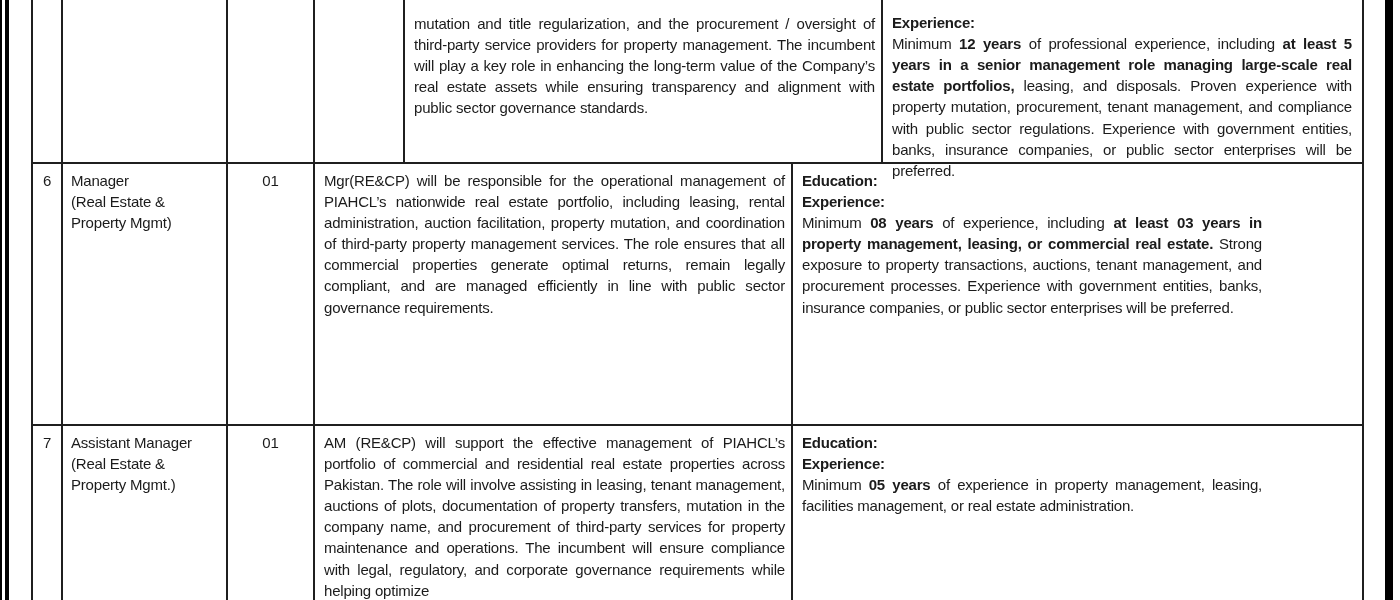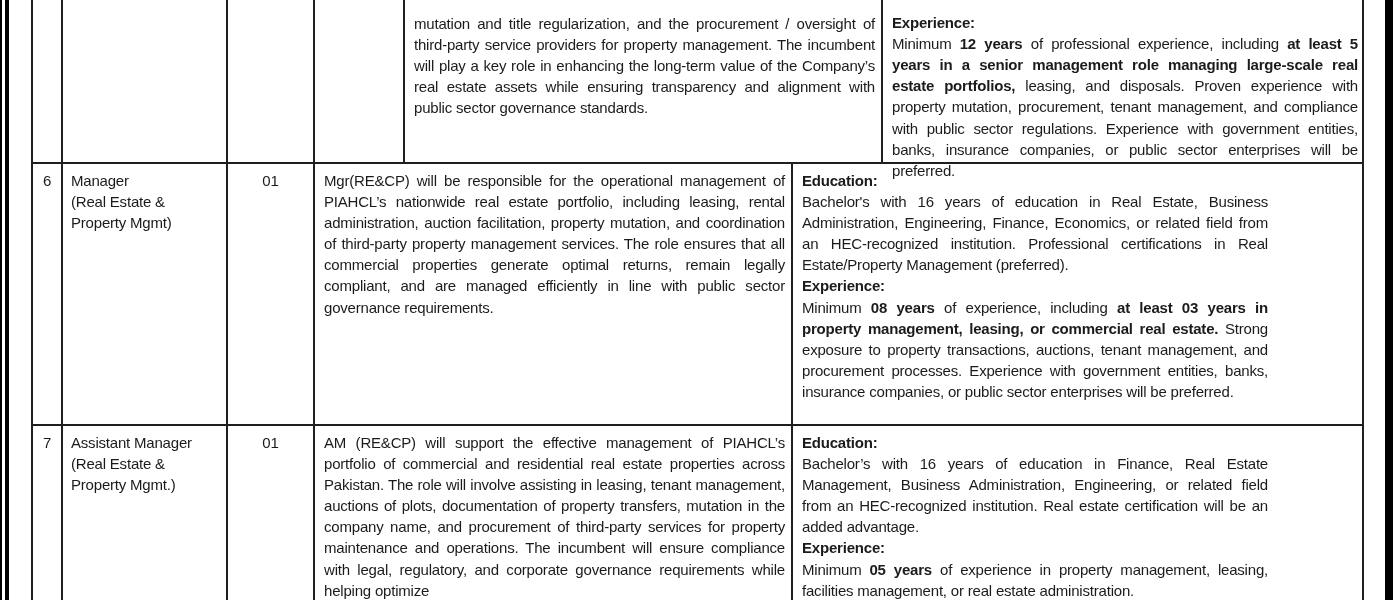--- a/index.html
+++ b/index.html
@@ -37,21 +37,21 @@
     padding-top: 6px;
   }
   .cell:last-child { border-right: none; }
   .row-partial .cell { padding-top: 0; }
 
   .c-sr    { flex: 0 0 30px;  text-align: center; padding-left: 1px; padding-right: 1px; }
   .c-pos   { flex: 0 0 165px; padding-left: 8px; padding-right: 11px; white-space: pre-line; }
   .c-posts { flex: 0 0 87px;  text-align: center; }
   .c-age   { flex: 0 0 90px;  text-align: center; }
   .c-desc  { flex: 0 0 478px; padding-left: 9px; padding-right: 6px; text-align: justify; white-space: pre-line; }
-  .c-req   { flex: 0 0 479px; padding-left: 9px; padding-right: 4px; text-align: justify; white-space: pre-line; }
+  .c-req   { flex: 0 0 479px; padding-left: 9px; padding-right: 10px; text-align: justify; white-space: pre-line; }
 
   .cut-desc { margin-top: -8px; }
   .cut-req  { margin-top: -9px; }
   .b { font-weight: bold; }
 </style>
 </head>
 <body>
 
 <div class="vbar vbar-left-outer"></div>
 <div class="vbar vbar-left"></div>
@@ -74,31 +74,29 @@
   </div>
 
   <div class="row row-6">
     <div class="cell c-sr">6</div>
     <div class="cell c-pos">Manager
 (Real Estate &amp;
 Property Mgmt)</div>
     <div class="cell c-posts">01</div>
     <div class="cell c-desc">Mgr(RE&amp;CP) will be responsible for the operational management of PIAHCL’s nationwide real estate portfolio, including leasing, rental administration, auction facilitation, property mutation, and coordination of third-party property management services. The role ensures that all commercial properties generate optimal returns, remain legally compliant, and are managed efficiently in line with public sector governance requirements.</div>
     <div class="cell c-req"><span class="b">Education:
-</span><span>Bachelor's with 16 years of education in Real Estate, Business Administration, Engineering, Finance, Economics, or related field from an HEC-recognized institution. Professional certifications in Real Estate/Property Management (preferred).
 </span><span class="b">Experience:
 </span><span>Minimum </span><span class="b">08 years</span><span> of experience, including </span><span class="b">at least 03 years in property management, leasing, or commercial real estate.</span><span> Strong exposure to property transactions, auctions, tenant management, and procurement processes. Experience with government entities, banks, insurance companies, or public sector enterprises will be preferred.</span></div>
   </div>
 
   <div class="row row-7">
     <div class="cell c-sr">7</div>
     <div class="cell c-pos">Assistant Manager
 (Real Estate &amp;
 Property Mgmt.)</div>
     <div class="cell c-posts">01</div>
     <div class="cell c-desc">AM (RE&amp;CP) will support the effective management of PIAHCL’s portfolio of commercial and residential real estate properties across Pakistan. The role will involve assisting in leasing, tenant management, auctions of plots, documentation of property transfers, mutation in the company name, and procurement of third-party services for property maintenance and operations. The incumbent will ensure compliance with legal, regulatory, and corporate governance requirements while helping optimize</div>
     <div class="cell c-req"><span class="b">Education:
-</span><span>Bachelor’s with 16 years of education in Finance, Real Estate Management, Business Administration, Engineering, or related field from an HEC-recognized institution. Real estate certification will be an added advantage.
 </span><span class="b">Experience:
 </span><span>Minimum </span><span class="b">05 years</span><span> of experience in property management, leasing, facilities management, or real estate administration.</span></div>
   </div>
 
 </div>
 
 </body></html>

